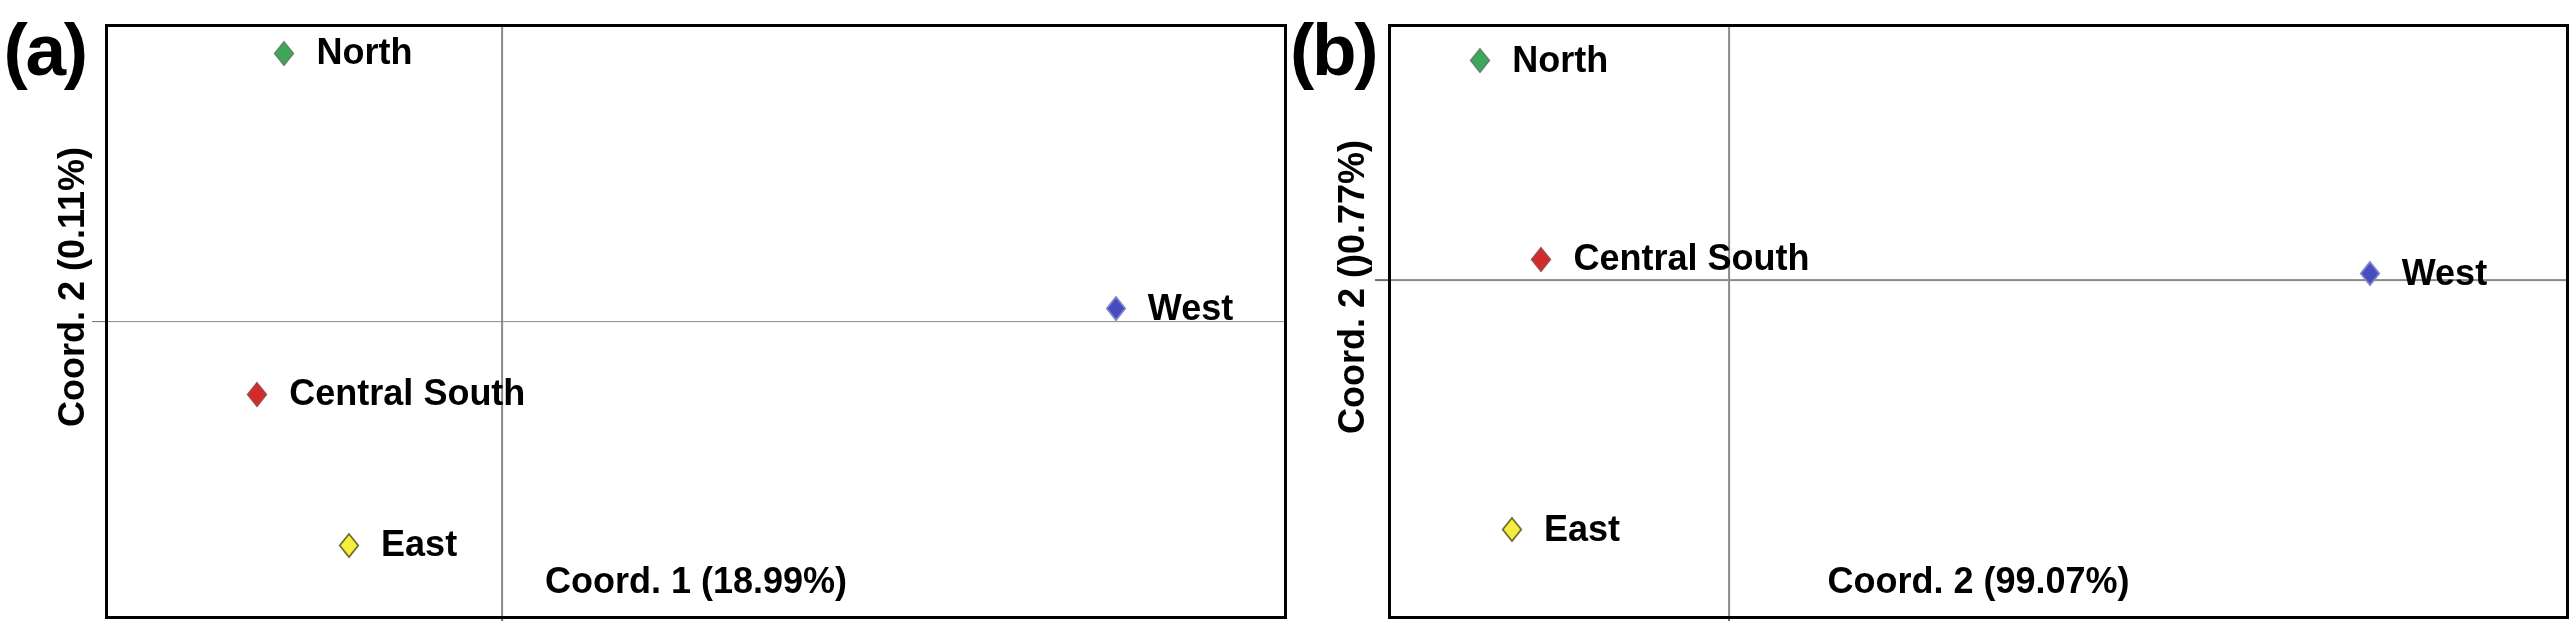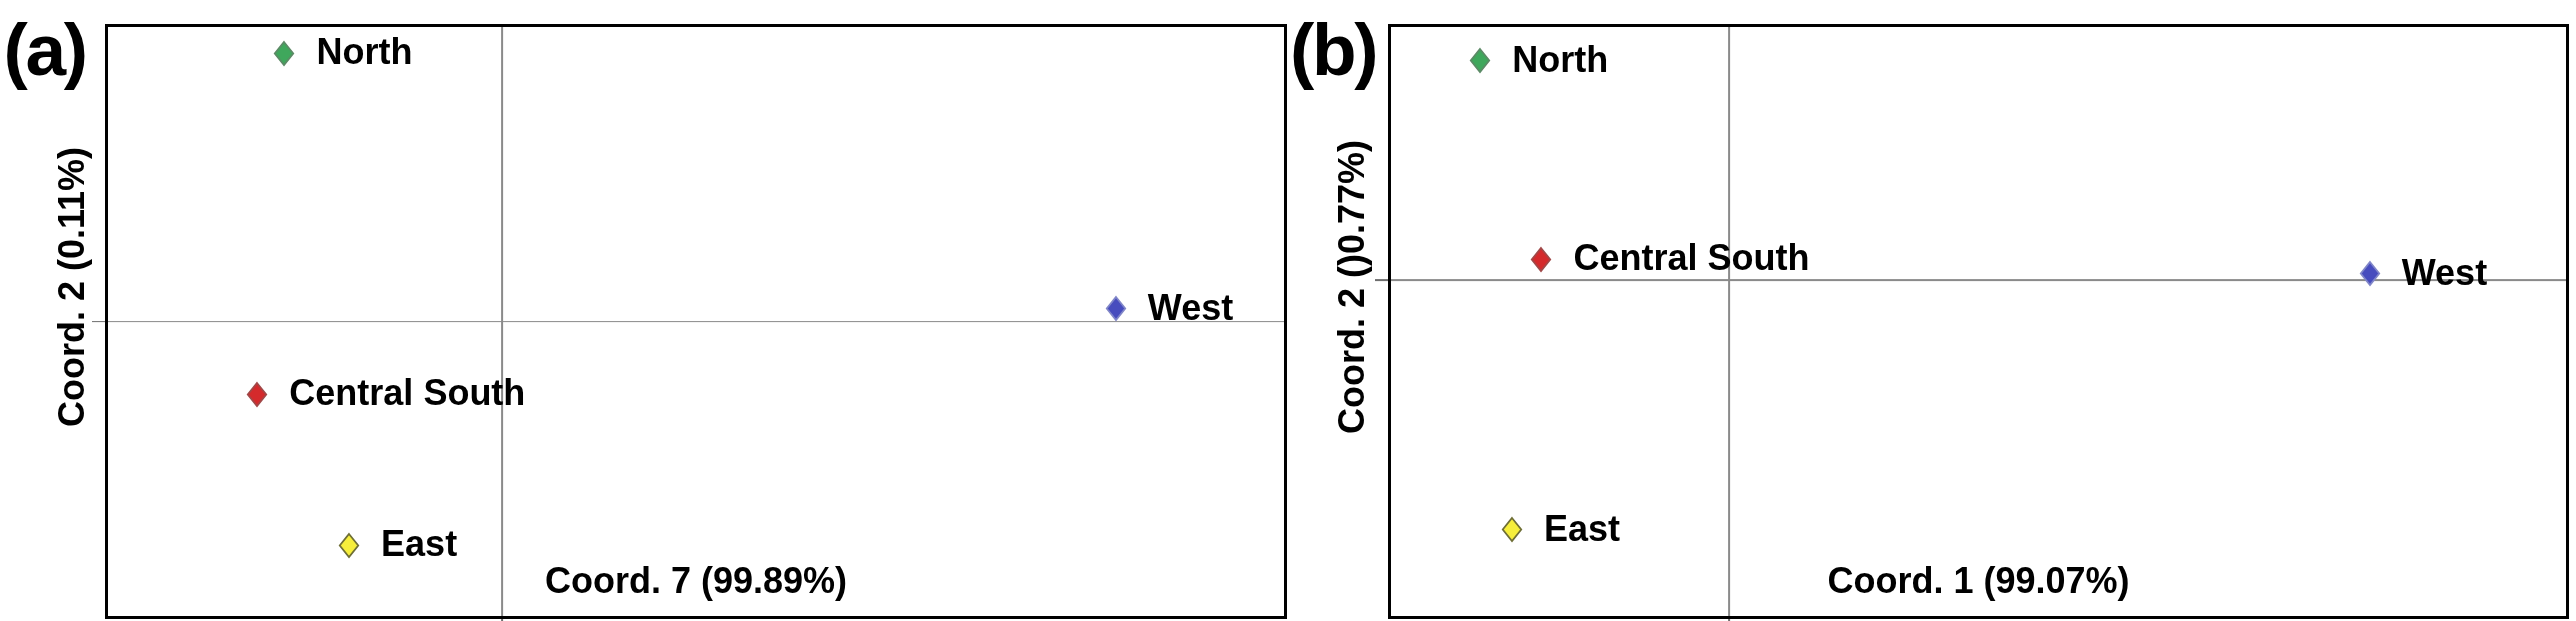--- a/index.html
+++ b/index.html
@@ -85,21 +85,21 @@
             <span class="pt-label">East</span>
           </div>
           <div class="pt" style="left: 85.7%; top: 47.9%;">
             <svg width="22" height="27" viewBox="0 0 38 46">
               <polygon points="19,3 35,23 19,43 3,23" fill="#474cbe" stroke="#8086c8" stroke-width="3"></polygon>
             </svg>
             <span class="pt-label">West</span>
           </div>
         </div>
     </div>
-    <div class="x-label">Coord. 7 (99.89%)</div>
+    <div class="x-label">Coord. 1 (18.99%)</div>
   </section>
 
   <section class="panel panel-b">
     <div class="panel-label">(b)</div>
     <div class="y-label">Coord. 2 ()0.77%)</div>
     <div class="plot-box">
       <div class="plot-area">
           <div class="vline" style="left: 28.8%; background: rgb(138, 138, 138);"></div>
           <div class="hline" style="top: 43%; background: rgb(138, 138, 138);"></div>
           <div class="tick-b" style="left: 28.8%; background: rgb(110, 110, 110);"></div>
@@ -123,17 +123,17 @@
             <span class="pt-label">East</span>
           </div>
           <div class="pt" style="left: 83.3%; top: 42%;">
             <svg width="22" height="27" viewBox="0 0 38 46">
               <polygon points="19,3 35,23 19,43 3,23" fill="#474cbe" stroke="#8086c8" stroke-width="3"></polygon>
             </svg>
             <span class="pt-label">West</span>
           </div>
         </div>
     </div>
-    <div class="x-label">Coord. 1 (99.07%)</div>
+    <div class="x-label">Coord. 2 (99.07%)</div>
   </section>
 
 </div>
 
 
 </body></html>

